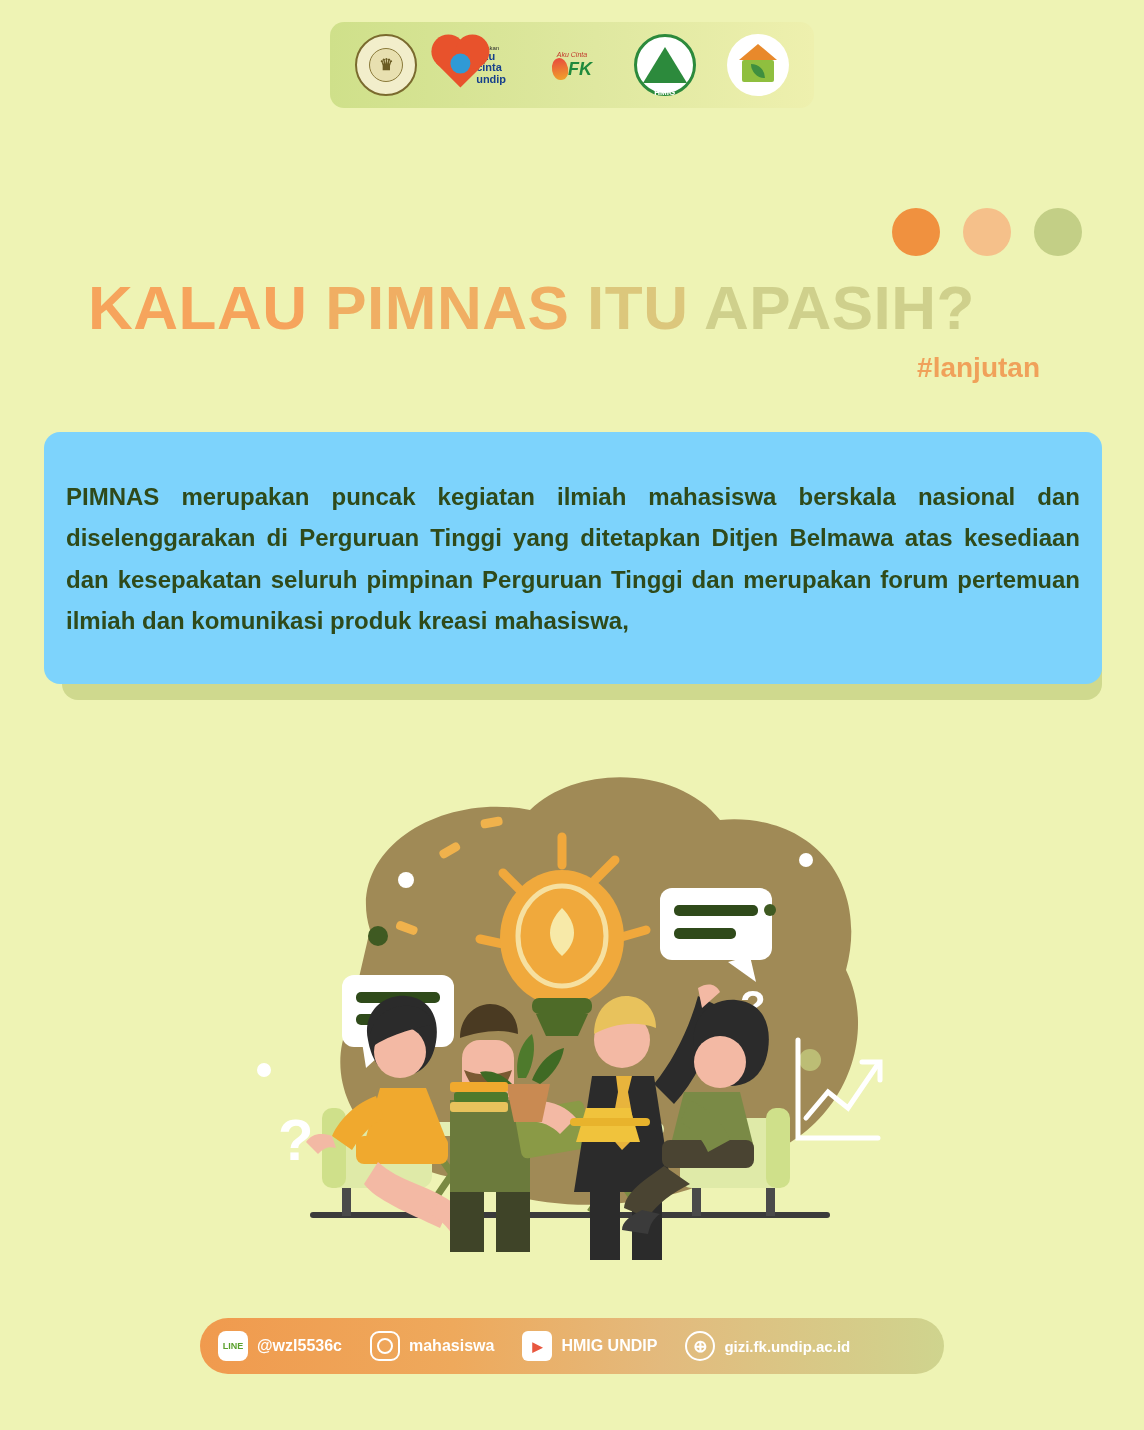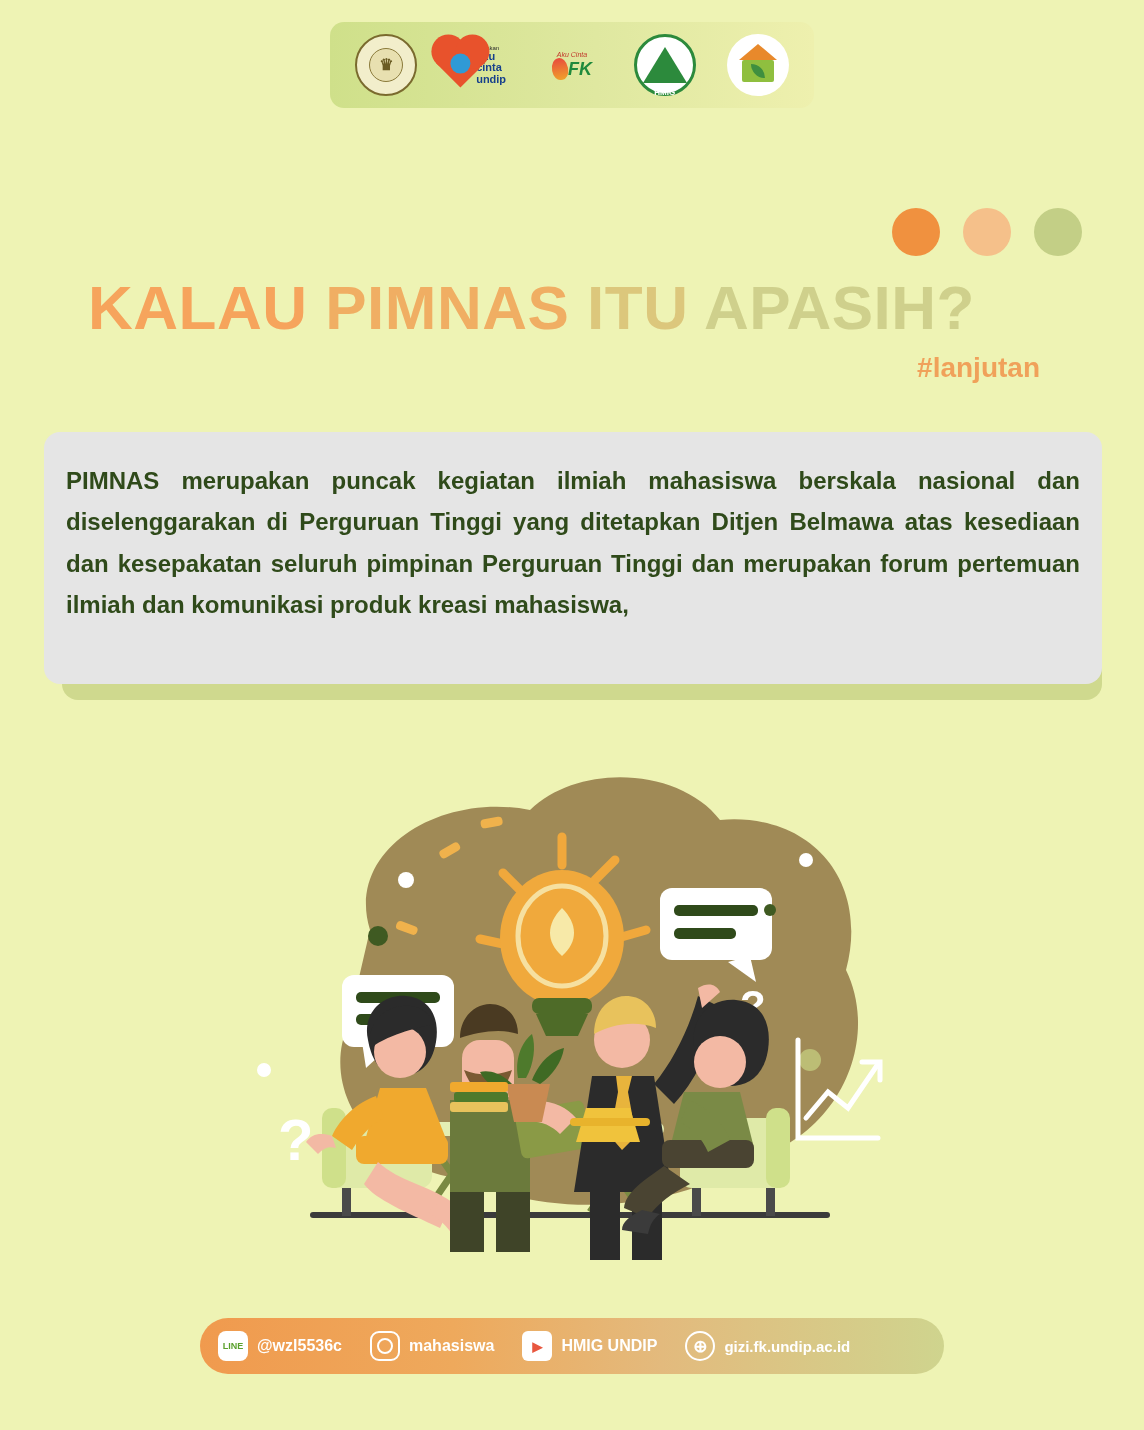--- a/index.html
+++ b/index.html
@@ -158,23 +158,23 @@
     position: absolute;
     left: 62px; top: 448px;
     width: 1040px; height: 252px;
     background: #cfd98e;
     border-radius: 16px;
   }
   .card {
     position: absolute;
     left: 44px; top: 432px;
     width: 1058px; height: 252px;
-    background: #e5e5e5;
+    background: #7dd3fc;
     border-radius: 16px;
-    padding: 28px 22px 10px 22px;
+    padding: 44px 22px 10px 22px;
   }
   .card p {
     margin: 0;
     font-size: 24px;
     color: #2f4a1a;
     line-height: 1.72;
     text-align: justify;
     font-weight: bold;
   }
   .card p.last { text-align: left; }

